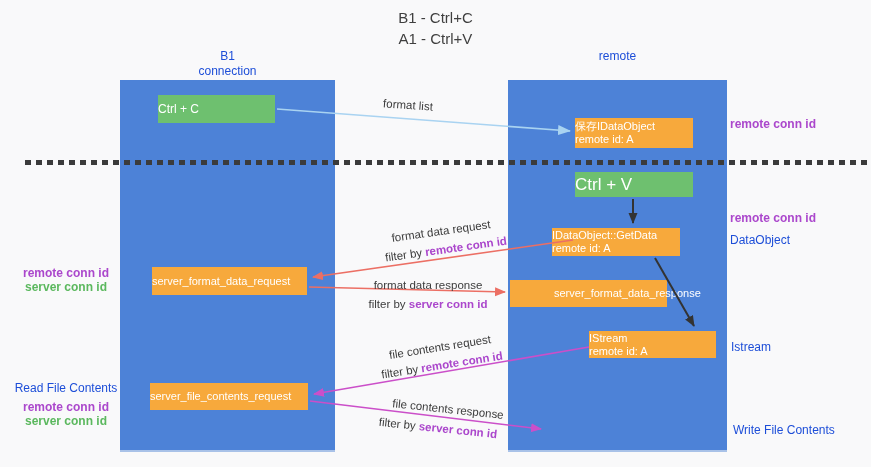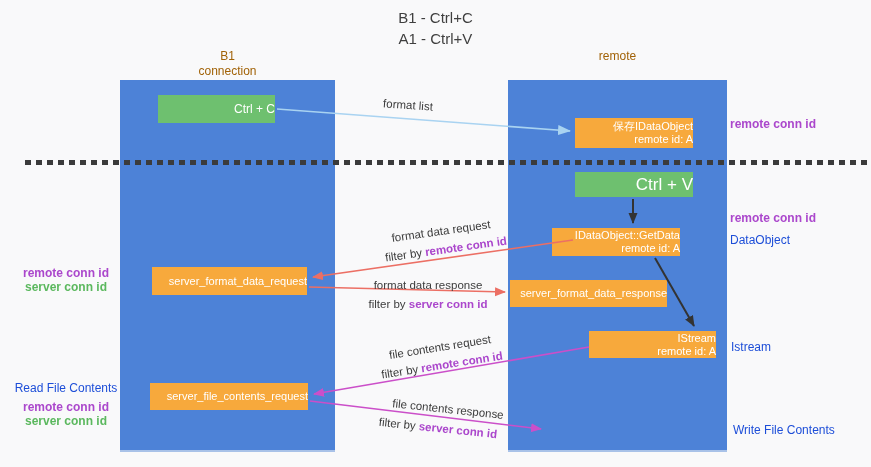--- a/index.html
+++ b/index.html
@@ -5,34 +5,34 @@
   * { margin:0; padding:0; box-sizing:border-box; }
   body { background:#e9e9e9; font-family:"Liberation Sans", sans-serif; }
   .canvas {
     position:relative; width:871px; height:467px;
     background:#f9f9fa; overflow:hidden;
     font-family:"Liberation Sans", sans-serif;
   }
   .title { position:absolute; top:7px; left:0; width:100%; text-align:center;
     font-size:15px; color:#3f3f3f; line-height:21px; z-index:6; }
   .col-header { position:absolute; top:49px; text-align:center; font-size:12px;
-    color:#a16207; line-height:15px; z-index:6; }
+    color:#1d4ed8; line-height:15px; z-index:6; }
   .col-header.left { left:120px; width:215px; }
   .col-header.right { left:508px; width:219px; }
 
   .lane { position:absolute; top:80px; height:372px; background:#4d82d7;
     border-bottom:2px solid #a9c2e8; z-index:1; }
   .lane.left  { left:120px; width:215px; }
   .lane.right { left:508px; width:219px; }
 
   .dashline { position:absolute; left:25px; top:160px; width:846px; height:5px;
     background:repeating-linear-gradient(90deg,#3b3b3b 0 6px, transparent 6px 11px);
     z-index:7; }
 
-  .box { position:absolute; display:flex; flex-direction:column; align-items:flex-end;
+  .box { position:absolute; display:flex; flex-direction:column; align-items:flex-start;
     justify-content:center; color:#ffffff; text-align:center; z-index:4;
     font-size:11px; line-height:13px; }
   .box.green  { background:#6ec06f; }
   .box.orange { background:#f7a93c; }
 
   #ctrl-c   { left:158px; top:95px;  width:117px; height:28px; font-size:12px; }
   #save-ido { left:575px; top:118px; width:118px; height:30px; }
   #ctrl-v   { left:575px; top:172px; width:118px; height:25px; font-size:17px; }
   #getdata  { left:552px; top:228px; width:128px; height:28px; }
   #fmt-req  { left:152px; top:267px; width:155px; height:28px; }

